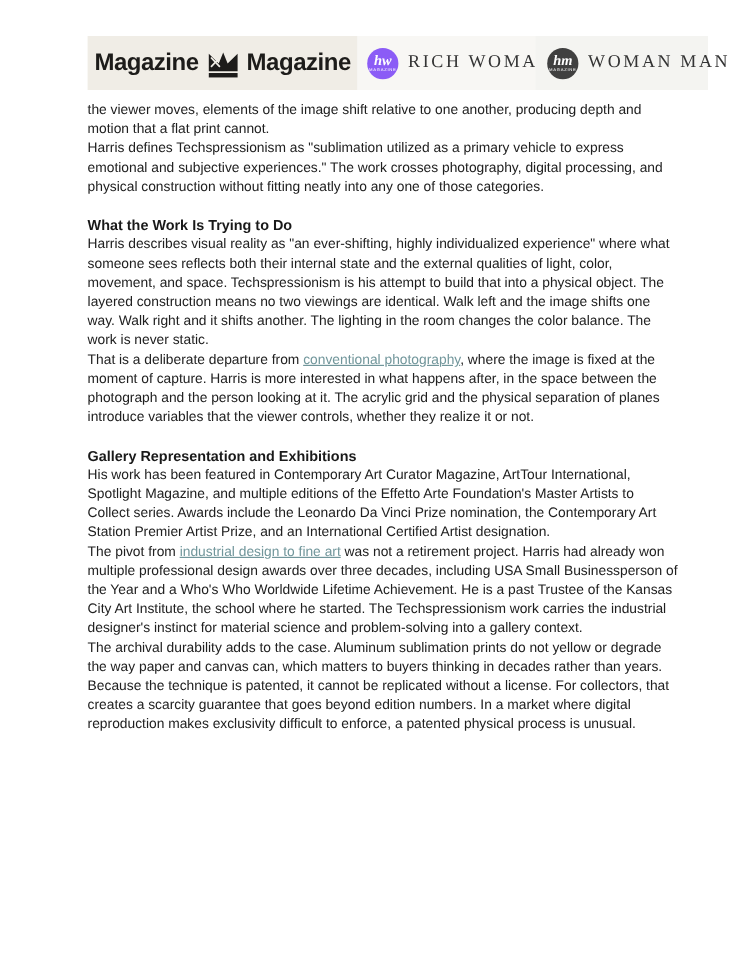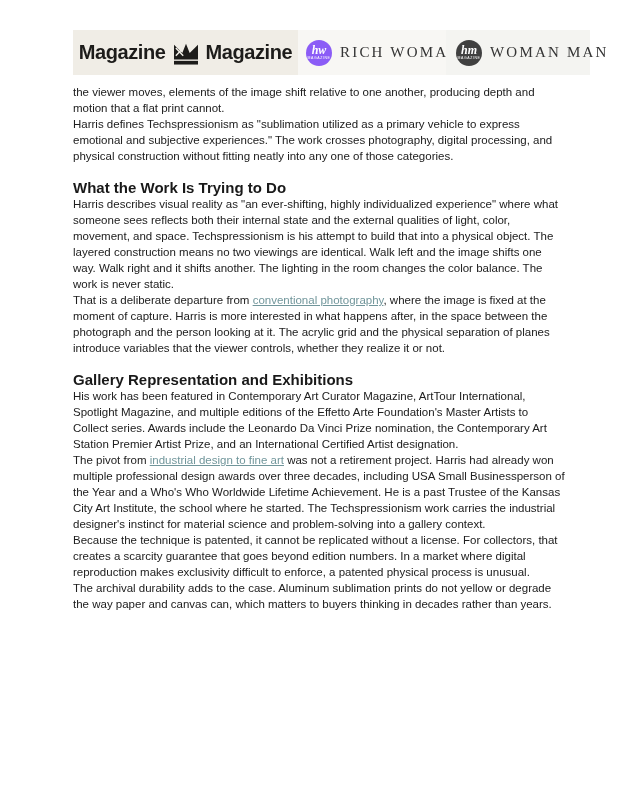--- a/index.html
+++ b/index.html
@@ -88,21 +88,21 @@
     position: absolute;
     left: 73px;
     top: 84px;
     width: 492px;
     font-size: 11.5px;
     line-height: 16px;
     color: #202020;
   }
   .article p { margin: 0; }
   .article h2 {
-    font-size: 15px;
+    font-size: 12px;
     line-height: 16px;
     margin: 16px 0 0 0;
     font-weight: 700;
     color: #191919;
   }
   .link {
     color: #71969b;
     text-decoration: underline;
     cursor: pointer;
   }
@@ -151,18 +151,18 @@
     <p>Harris defines Techspressionism as "sublimation utilized as a primary vehicle to express emotional and subjective experiences." The work crosses photography, digital processing, and physical construction without fitting neatly into any one of those categories.</p>
 
     <h2>What the Work Is Trying to Do</h2>
     <p>Harris describes visual reality as "an ever-shifting, highly individualized experience" where what someone sees reflects both their internal state and the external qualities of light, color, movement, and space. Techspressionism is his attempt to build that into a physical object. The layered construction means no two viewings are identical. Walk left and the image shifts one way. Walk right and it shifts another. The lighting in the room changes the color balance. The work is never static.</p>
     <p><span>That is a deliberate departure from </span><a href="#" class="link">conventional photography</a><span>, where the image is fixed at the moment of capture. Harris is more interested in what happens after, in the space between the photograph and the person looking at it. The acrylic grid and the physical separation of planes introduce variables that the viewer controls, whether they realize it or not.</span></p>
 
     <h2>Gallery Representation and Exhibitions</h2>
     <p>His work has been featured in Contemporary Art Curator Magazine, ArtTour International, Spotlight Magazine, and multiple editions of the Effetto Arte Foundation's Master Artists to Collect series. Awards include the Leonardo Da Vinci Prize nomination, the Contemporary Art Station Premier Artist Prize, and an International Certified Artist designation.</p>
     <p><span>The pivot from </span><a href="#" class="link">industrial design to fine art</a><span> was not a retirement project. Harris had already won multiple professional design awards over three decades, including USA Small Businessperson of the Year and a Who's Who Worldwide Lifetime Achievement. He is a past Trustee of the Kansas City Art Institute, the school where he started. The Techspressionism work carries the industrial designer's instinct for material science and problem-solving into a gallery context.</span></p>
 
+    <p>The archival durability adds to the case. Aluminum sublimation prints do not yellow or degrade the way paper and canvas can, which matters to buyers thinking in decades rather than years.</p>
     <p>Because the technique is patented, it cannot be replicated without a license. For collectors, that creates a scarcity guarantee that goes beyond edition numbers. In a market where digital reproduction makes exclusivity difficult to enforce, a patented physical process is unusual.</p>
-    <p>The archival durability adds to the case. Aluminum sublimation prints do not yellow or degrade the way paper and canvas can, which matters to buyers thinking in decades rather than years.</p>
 
   </main>
 
 </div>
 
 </body></html>

